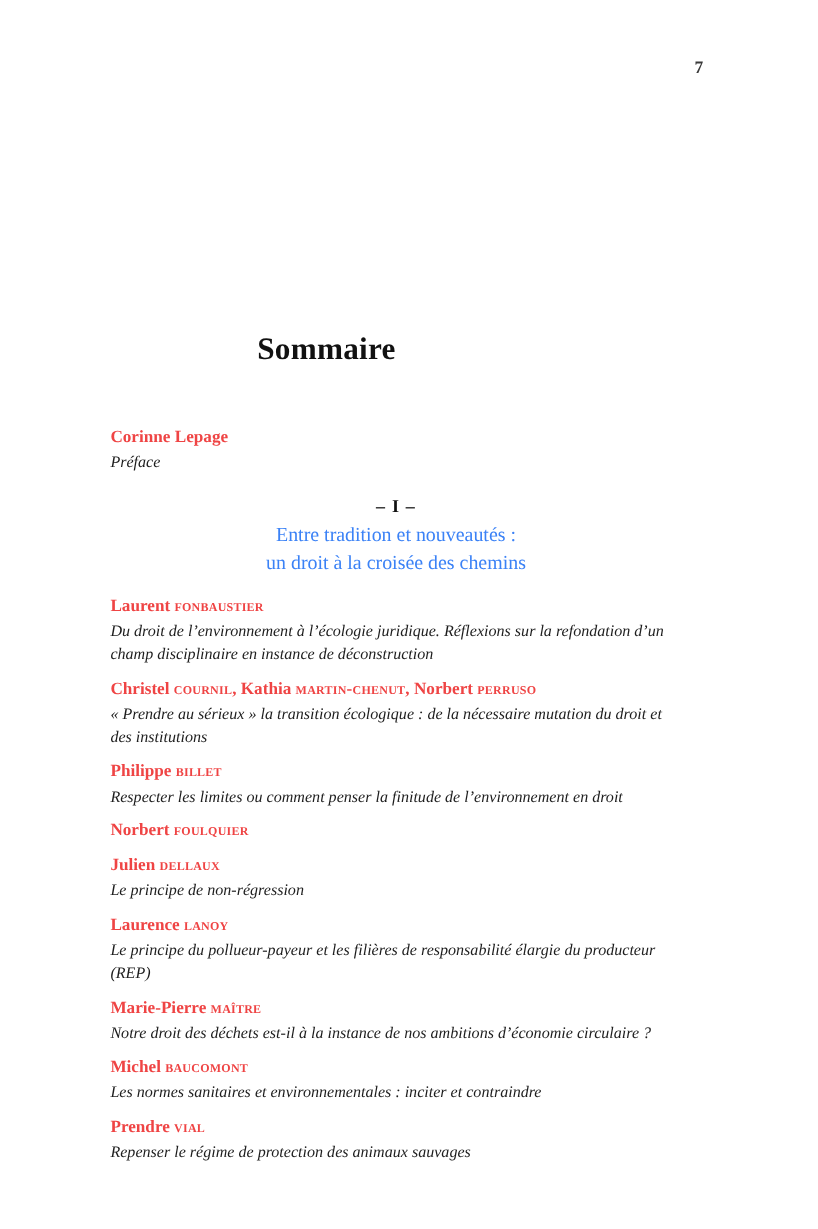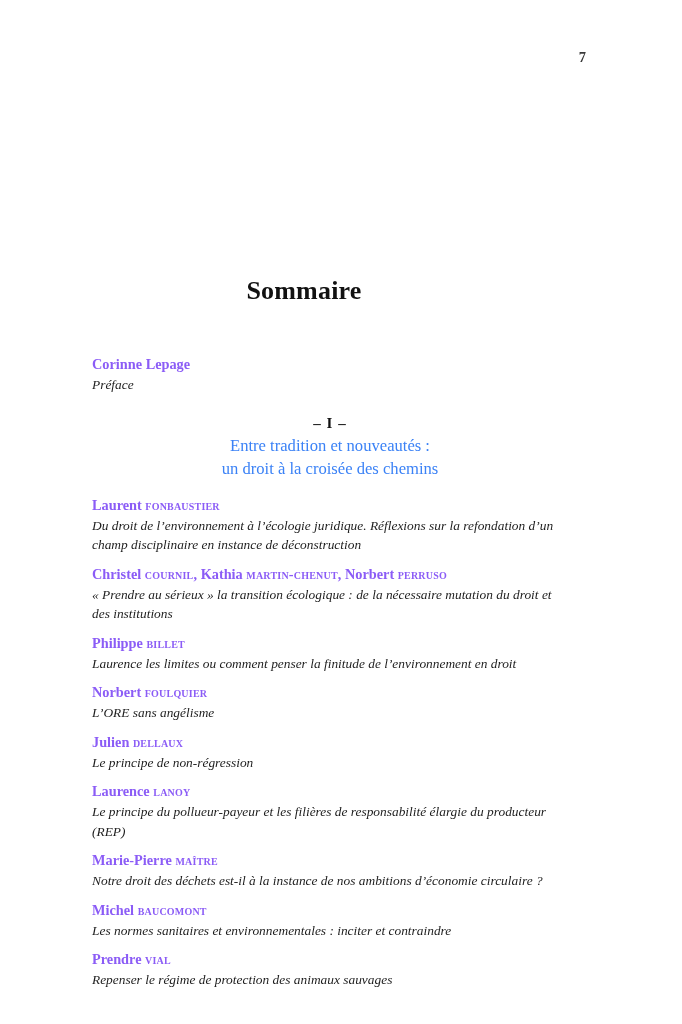--- a/index.html
+++ b/index.html
@@ -38,40 +38,39 @@
   .doc-title {
     position: absolute;
     top: 276px;
     left: 0;
     width: 544px;
     text-align: center;
     font-size: 26px;
     font-weight: bold;
     letter-spacing: 0.2px;
     color: #111111;
-    margin-left: 32px;
   }
 
   
   .content {
     position: absolute;
     top: 355px;
     left: 92px;
     width: 476px;
   }
 
   .entry {
     margin-bottom: 10px;
   }
 
   .entry-author {
     font-size: 14.3px;
     font-weight: bold;
     line-height: 19px;
-    color: #8b5cf6;
+    color: #ef4444;
     white-space: nowrap;
   }
 
   
   .sc {
     font-variant: small-caps;
     text-transform: lowercase;
     letter-spacing: 0.2px;
     text-align: right;
   }
@@ -129,26 +128,25 @@
       <div class="entry-title">Du droit de l’environnement à l’écologie juridique. Réflexions sur la refondation d’un champ disciplinaire en instance de déconstruction</div>
     </div>
 
     <div class="entry">
       <div class="entry-author"><span>Christel</span> <span class="sc">Cournil</span>, <span>Kathia</span> <span class="sc">Martin-Chenut</span>, <span>Norbert</span> <span class="sc">Perruso</span></div>
       <div class="entry-title">« Prendre au sérieux » la transition écologique : de la nécessaire mutation du droit et des institutions</div>
     </div>
 
     <div class="entry">
       <div class="entry-author"><span>Philippe</span> <span class="sc">Billet</span></div>
-      <div class="entry-title">Laurence les limites ou comment penser la finitude de l’environnement en droit</div>
+      <div class="entry-title">Respecter les limites ou comment penser la finitude de l’environnement en droit</div>
     </div>
 
     <div class="entry">
       <div class="entry-author"><span>Norbert</span> <span class="sc">Foulquier</span></div>
-      <div class="entry-title">L’ORE sans angélisme</div>
     </div>
 
     <div class="entry">
       <div class="entry-author"><span>Julien</span> <span class="sc">Dellaux</span></div>
       <div class="entry-title">Le principe de non-régression</div>
     </div>
 
     <div class="entry">
       <div class="entry-author"><span>Laurence</span> <span class="sc">Lanoy</span></div>
       <div class="entry-title">Le principe du pollueur-payeur et les filières de responsabilité élargie du producteur (REP)</div>

